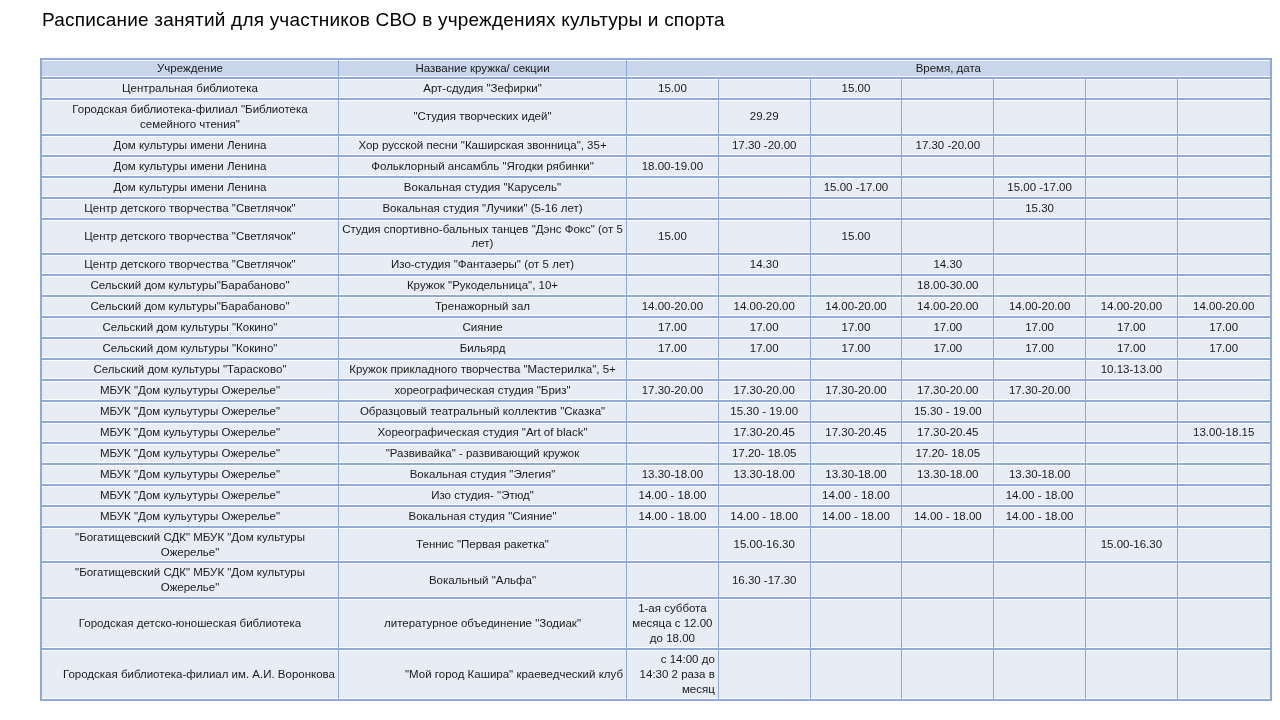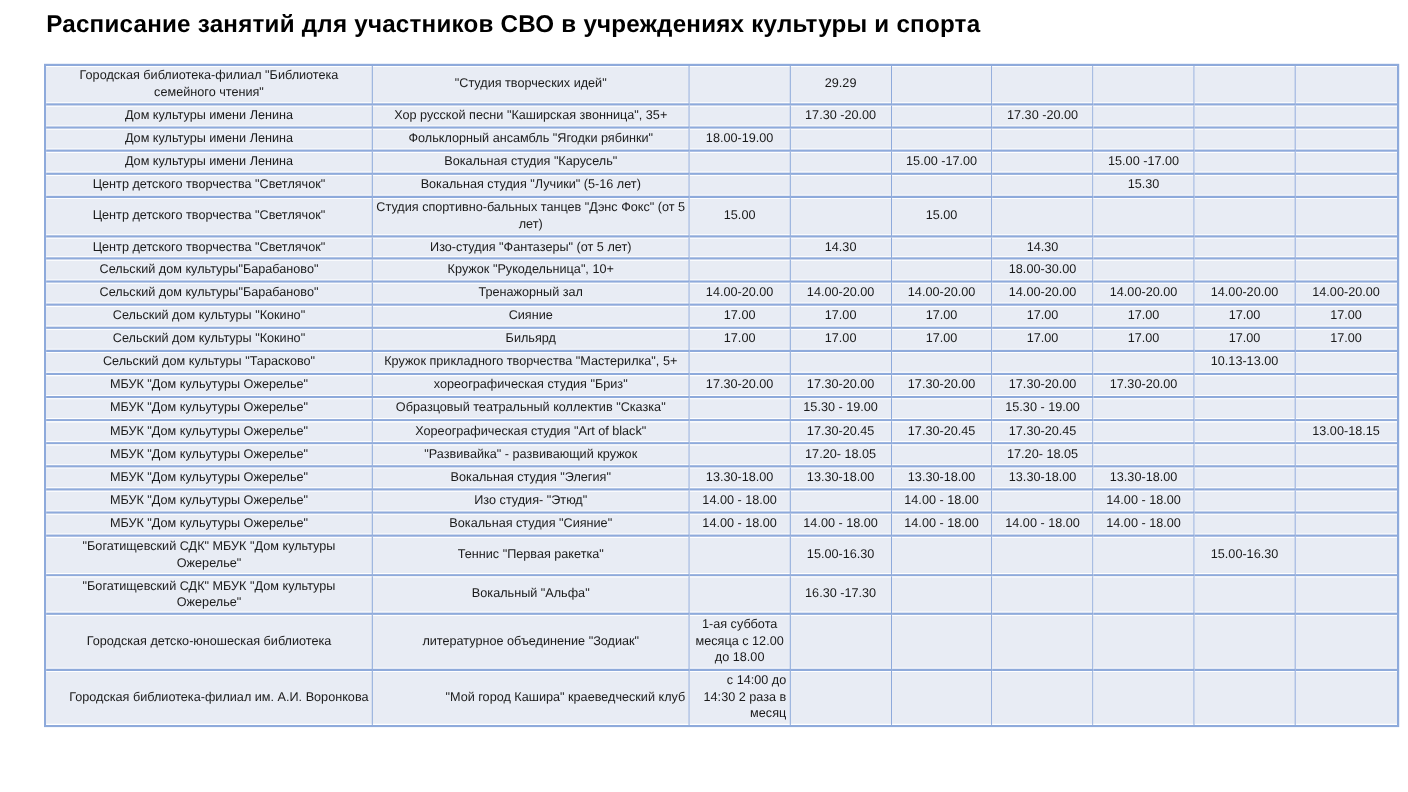--- a/index.html
+++ b/index.html
@@ -10,21 +10,21 @@
   }
   *{box-sizing:border-box;}
   html,body{margin:0;padding:0;}
   body{
     width:1280px;height:720px;overflow:hidden;background:#ffffff;
     font-family:"Liberation Sans", sans-serif;color:#111;
   }
   .title{
     margin:0;
     position:absolute;left:42px;top:9px;
-    font-size:22px;font-weight:700;letter-spacing:0.2px;color:#000;
+    font-size:19px;font-weight:400;letter-spacing:0.2px;color:#000;
     white-space:nowrap;
   }
   table.schedule{
     position:absolute;left:40px;top:58px;width:1228px;
     table-layout:fixed;border-collapse:separate;border-spacing:0;
     font-size:11.5px;line-height:1.3;color:#1a1a1a;
     border:2px solid var(--border);
   }
   col.c-inst{width:297px;}
   col.c-club{width:288px;}
@@ -56,22 +56,38 @@
       <col class="c-club">
       <col class="c-day">
       <col class="c-day">
       <col class="c-day">
       <col class="c-day">
       <col class="c-day">
       <col class="c-day">
       <col class="c-day">
     </colgroup>
   <thead>
+    <tr class="hdr-main">
+      <th>Учреждение</th>
+      <th>Название кружка/ секции</th>
+      <th colspan="7">Время, дата</th>
+    </tr>
   </thead>
   <tbody id="table-body">
+      <tr>
+        <td>Центральная библиотека</td>
+        <td>Арт-сдудия "Зефирки"</td>
+        <td>15.00</td>
+        <td></td>
+        <td>15.00</td>
+        <td></td>
+        <td></td>
+        <td></td>
+        <td></td>
+      </tr>
       <tr>
         <td>Городская библиотека-филиал "Библиотека семейного чтения"</td>
         <td>"Студия творческих идей"</td>
         <td></td>
         <td>29.29</td>
         <td></td>
         <td></td>
         <td></td>
         <td></td>
         <td></td>

